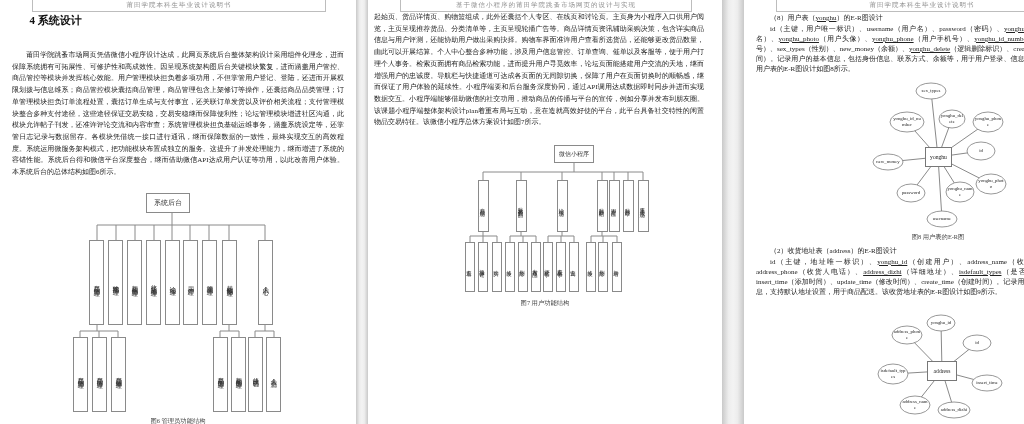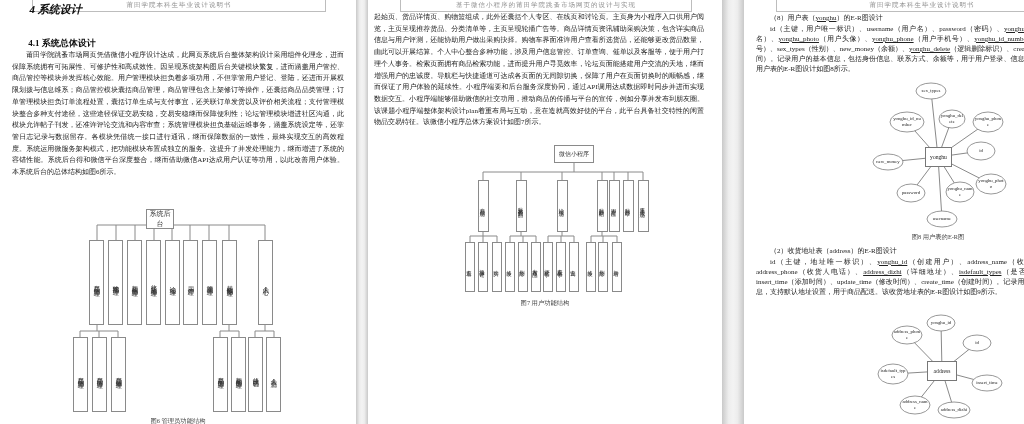--- a/index.html
+++ b/index.html
@@ -32,32 +32,31 @@
 </style>
 </head>
 <body>
 
 <div class="canvas">
 
   <section class="page" style="left:0;width:356px;">
     <div class="hdr">
       <span>莆田学院本科生毕业设计说明书</span>
     </div>
-    <h1 class="h1" style="top:2px;font-style:italic;">4  系统设计</h1>
-    <h2 class="h2" style="top:37px;">4.1  系统总体设计</h2>
+    <h1 class="h1" style="top:13px;">4  系统设计</h1>
     <p class="body-text indent" style="top:50px;left:12px;width:332px;">莆田学院跳蚤市场网页凭借微信小程序设计达成，此网页系统后台整体架构设计采用组件化理念，进而保障系统拥有可拓展性、可修护性和高成效性。因呈现系统架构图后台关键模块繁复，进而涵盖用户管控、商品管控等模块并发挥核心效能。用户管理模块担负着多项功用，不但掌管用户登记、登陆，还进而开展权限划拨与信息维系；商品管控模块囊括商品管理，商品管理包含上架修订等操作，还囊括商品品类管理；订单管理模块担负订单流程处置，囊括订单生成与支付事宜，还关联订单发货以及评价相关流程；支付管理模块整合多种支付途径，这些途径保证交易安稳，交易安稳继而保障便利性；论坛管理模块增进社区沟通，此模块允许帖子刊发，还准许评论交流和内容审查；系统管理模块担负基础运维事务，涵盖系统设定等，还掌管日志记录与数据留存。各模块凭借统一接口进行通讯，继而保障数据的一致性，最终实现交互的高效程度。系统运用微服务架构模式，把功能模块布置成独立的服务。这提升了并发处理能力，继而增进了系统的容错性能。系统后台得和微信平台深度整合，继而借助微信API达成用户认证等功用，以此改善用户体验。本系统后台的总体结构如图6所示。</p>
 
     <div class="diagram-layer">
       <svg viewBox="0 0 356 424" width="356" height="424">
         <path class="ln" d="M172 213 V225 M97 225 H265 M97 225 V240 M116 225 V240 M135 225 V240 M154 225 V240 M172 225 V240 M190 225 V240 M209 225 V240 M229 225 V240 M265 225 V240
                            M97 325 V331 M80 331 H118 M80 331 V337 M99 331 V337 M118 331 V337
                            M229 325 V331 M220 331 H239 M220 331 V337 M239 331 V337
                            M265 325 V331 M255 331 H274 M255 331 V337 M274 331 V337"></path>
       </svg>
-      <div class="obox" style="left:146px;top:193px;width:28px;height:20px;font-size:7px;margin-top:16px;">系统后台</div>
+      <div class="obox" style="left:146px;top:193px;width:44px;height:20px;font-size:7px;">系统后台</div>
 
       <div class="obox vbox" style="left:89px;top:240px;width:15px;height:85px;font-size:6.3px;">商品信息管理</div>
       <div class="obox vbox" style="left:108px;top:240px;width:15px;height:85px;font-size:6.3px;">轮播图管理</div>
       <div class="obox vbox" style="left:127px;top:240px;width:15px;height:85px;font-size:6.3px;">新闻信息管理</div>
       <div class="obox vbox" style="left:146px;top:240px;width:15px;height:85px;font-size:6.3px;">收货地址管理</div>
       <div class="obox vbox" style="left:165px;top:240px;width:15px;height:85px;font-size:6.3px;">论坛管理</div>
       <div class="obox vbox" style="left:183px;top:240px;width:15px;height:85px;font-size:6.3px;">用户管理</div>
       <div class="obox vbox" style="left:202px;top:240px;width:15px;height:85px;font-size:6.3px;">管理员管理</div>
       <div class="obox vbox" style="left:222px;top:240px;width:15px;height:85px;font-size:6.3px;">基础数据管理</div>
       <div class="obox vbox" style="left:258px;top:240px;width:15px;height:85px;font-size:6.3px;">个人中心</div>

